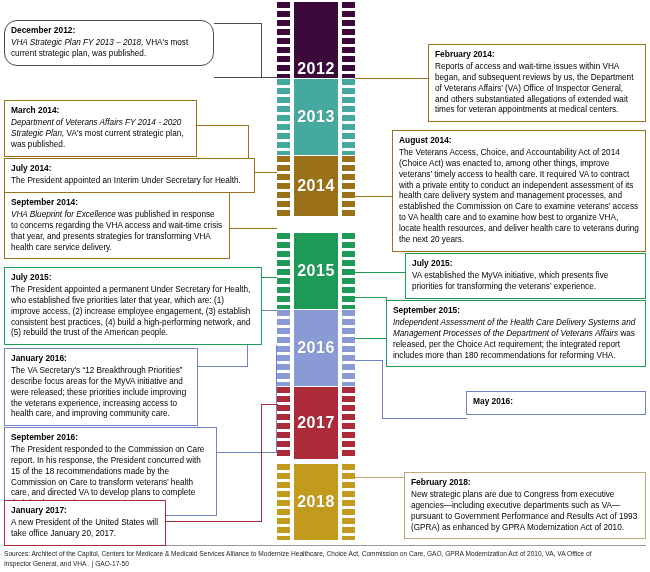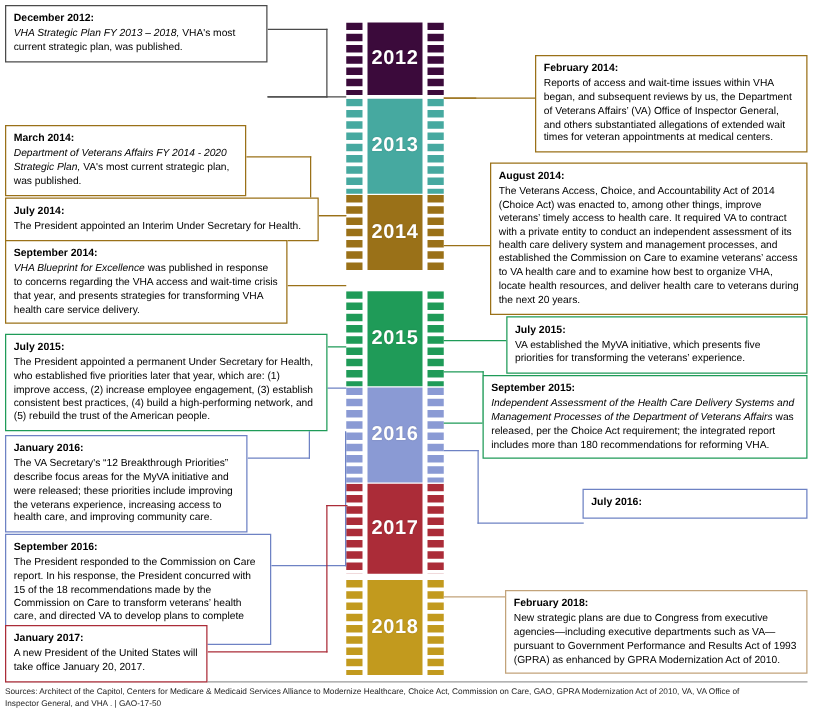--- a/index.html
+++ b/index.html
@@ -122,21 +122,21 @@
   <div class="conn" id="c-jul2016">
       <i style="left: 355px; top: 360px; width: 28px; height: 1.3px; background: rgb(110, 130, 196);"></i>
       <i style="left: 382px; top: 360px; width: 1.3px; height: 59px; background: rgb(110, 130, 196);"></i>
       <i style="left: 382px; top: 418px; width: 85px; height: 1.3px; background: rgb(110, 130, 196);"></i>
     </div>
   <div class="conn" id="c-feb2018">
       <i style="left: 355px; top: 477px; width: 50px; height: 1.3px; background: rgb(194, 163, 122);"></i>
     </div>
 
   <div class="timeline" id="timeline">
-      <div class="seg" style="top: 16px; height: 58px;">
+      <div class="seg" style="top: 0px; height: 76px; align-items: flex-end;">
         <div class="perfL" style="background-image: repeating-linear-gradient(rgb(59, 10, 59) 0px, rgb(59, 10, 59) 6px, rgb(255, 255, 255) 6px, rgb(255, 255, 255) 9px);"></div>
         <div class="perfR" style="background-image: repeating-linear-gradient(rgb(59, 10, 59) 0px, rgb(59, 10, 59) 6px, rgb(255, 255, 255) 6px, rgb(255, 255, 255) 9px);"></div>
         <div class="core" style="background: rgb(59, 10, 59);"></div>
         <span class="yr">2012</span>
       </div>
       <div class="seg" style="top: 77px; height: 76px;">
         <div class="perfL" style="background-image: repeating-linear-gradient(rgb(70, 169, 160) 0px, rgb(70, 169, 160) 6px, rgb(255, 255, 255) 6px, rgb(255, 255, 255) 9px);"></div>
         <div class="perfR" style="background-image: repeating-linear-gradient(rgb(70, 169, 160) 0px, rgb(70, 169, 160) 6px, rgb(255, 255, 255) 6px, rgb(255, 255, 255) 9px);"></div>
         <div class="core" style="background: rgb(70, 169, 160);"></div>
         <span class="yr">2013</span>
@@ -166,21 +166,21 @@
         <span class="yr">2017</span>
       </div>
       <div class="seg" style="top: 462px; height: 76px;">
         <div class="perfL" style="background-image: repeating-linear-gradient(rgb(194, 154, 30) 0px, rgb(194, 154, 30) 6px, rgb(255, 255, 255) 6px, rgb(255, 255, 255) 9px);"></div>
         <div class="perfR" style="background-image: repeating-linear-gradient(rgb(194, 154, 30) 0px, rgb(194, 154, 30) 6px, rgb(255, 255, 255) 6px, rgb(255, 255, 255) 9px);"></div>
         <div class="core" style="background: rgb(194, 154, 30);"></div>
         <span class="yr">2018</span>
       </div>
     </div>
 
-  <div class="box" id="b-dec-2012" style="left: 4px; top: 4px; width: 210px; border-color: rgb(75, 75, 75);">
+  <div class="box" id="b-dec-2012" style="left: 4px; top: 20px; width: 210px; border-color: rgb(75, 75, 75); border-radius: 13px;">
     <span class="hd">December 2012:</span>
     <span class="bd"><i>VHA Strategic Plan FY 2013 – 2018,</i> VHA's most current strategic plan, was published.</span>
   </div>
 
   <div class="box" id="b-mar-2014" style="left: 4px; top: 100px; width: 193px; border-color: rgb(154, 113, 24);">
     <span class="hd">March 2014:</span>
     <span class="bd"><i>Department of Veterans Affairs FY 2014 - 2020 Strategic Plan,</i> VA's most current strategic plan, was published.</span>
   </div>
 
   <div class="box" id="b-jul-2014" style="left: 4px; top: 158px; width: 251px; border-color: rgb(154, 113, 24);">
@@ -227,21 +227,21 @@
     <span class="hd">July 2015:</span>
     <span class="bd">VA established the MyVA initiative, which presents five priorities for transforming the veterans’ experience.</span>
   </div>
 
   <div class="box" id="b-sep-2015" style="left: 386px; top: 300px; width: 260px; border-color: rgb(31, 155, 88);">
     <span class="hd">September 2015:</span>
     <span class="bd"><i>Independent Assessment of the Health Care Delivery Systems and Management Processes of the Department of Veterans Affairs</i> was released, per the Choice Act requirement; the integrated report includes more than 180 recommendations for reforming VHA.</span>
   </div>
 
   <div class="box" id="b-jul-2016" style="left: 466px; top: 391px; width: 180px; border-color: rgb(110, 130, 196);">
-    <span class="hd">July 2016:</span>
+    <span class="hd">May 2016:</span>
   </div>
 
   <div class="box" id="b-feb-2018" style="left: 404px; top: 472px; width: 242px; border-color: rgb(194, 163, 122);">
     <span class="hd">February 2018:</span>
     <span class="bd">New strategic plans are due to Congress from executive agencies—including executive departments such as VA—pursuant to Government Performance and Results Act of 1993 (GPRA) as enhanced by GPRA Modernization Act of 2010.</span>
   </div>
 
   <div class="rule"></div>
   <div class="sources">
     <div>Sources: Architect of the Capitol, Centers for Medicare &amp; Medicaid Services Alliance to Modernize Healthcare, Choice Act, Commission on Care, GAO, GPRA Modernization Act of 2010, VA, VA Office of</div>

